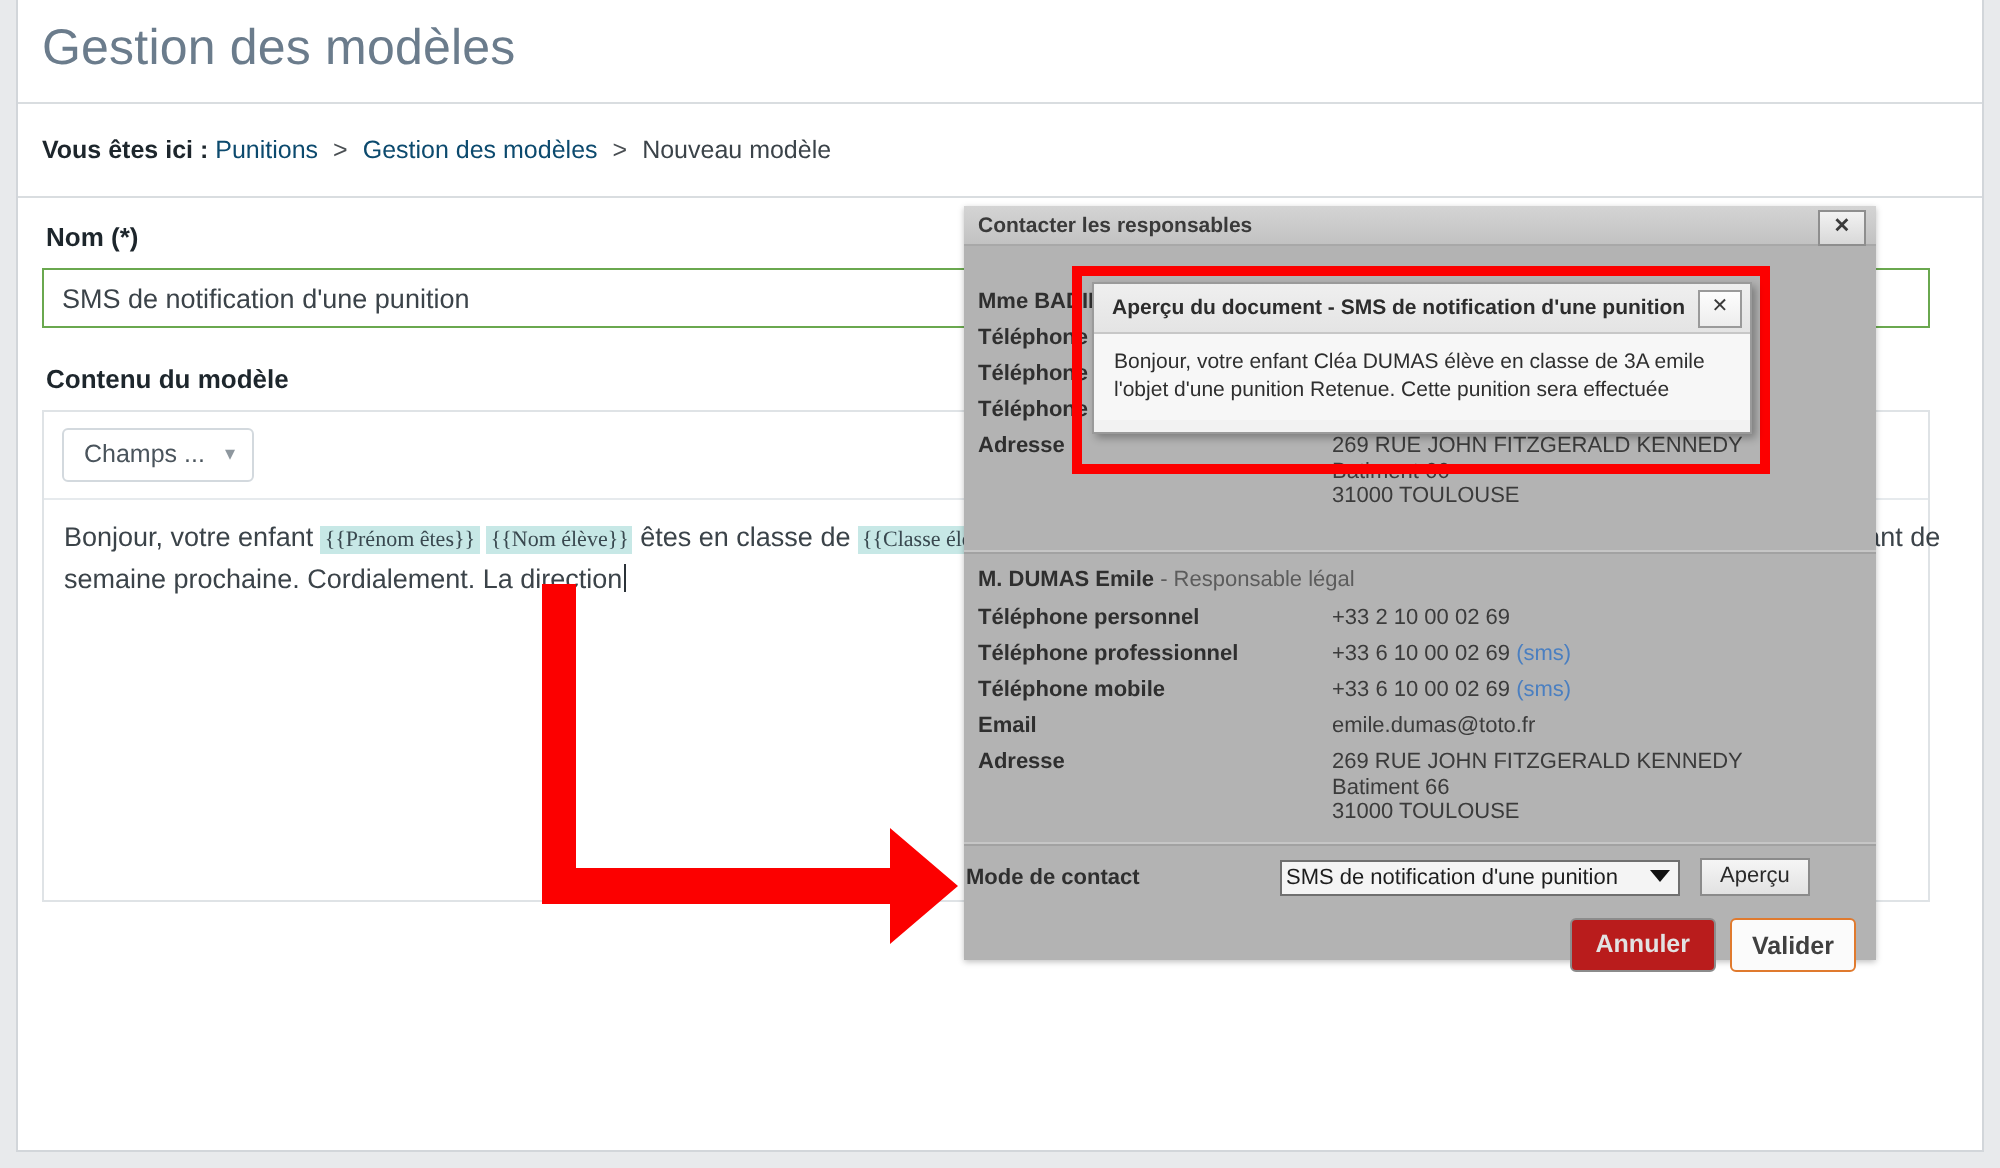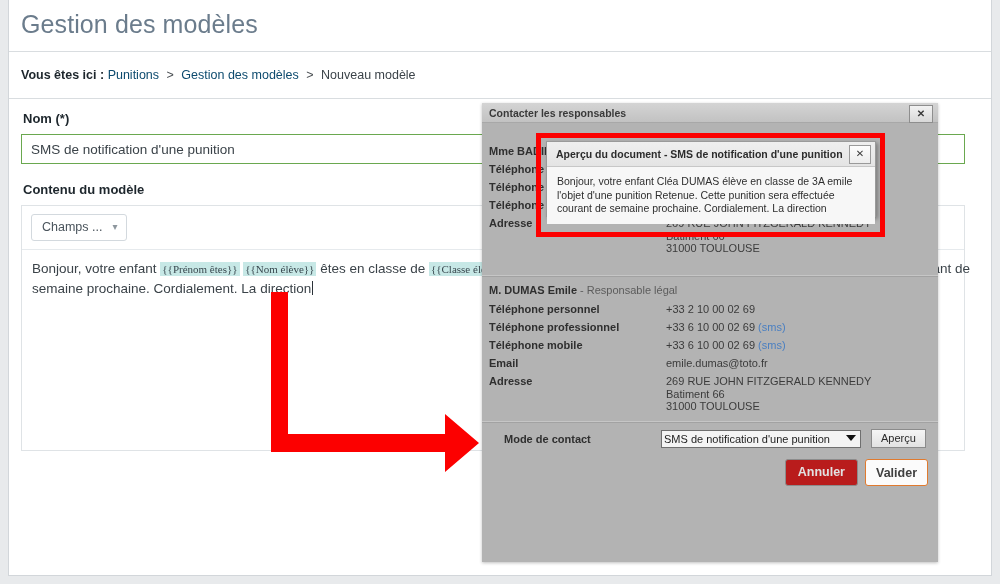--- a/index.html
+++ b/index.html
@@ -115,21 +115,21 @@
     margin-left:1px;
   }
 
   
   #arrow{position:absolute;left:0;top:0;pointer-events:none;}
 
   
   .modal{
     position:absolute;
     left:481px; top:103px;
-    width:456px; height:459px;
+    width:456px; height:377px;
     background:#b3b3b3;
     box-sizing:border-box;
     box-shadow:0 1px 3px rgba(0,0,0,.25);
   }
   .modal-title{
     height:20px;
     background:linear-gradient(#d4d4d4,#c2c2c2);
     border-bottom:1px solid #a8a8a8;
     font-size:10.5px;font-weight:bold;color:#3a3a3a;
     padding:4px 0 0 7px;
@@ -169,21 +169,21 @@
 
   .sep-line{
     position:absolute;left:0;right:0;
     border-top:1px solid #c6c6c6;
     border-bottom:1px solid #a2a2a2;
   }
 
   .mode-row{
     position:absolute;left:0;right:0;top:409px;
     display:flex;align-items:center;
-    padding-left:22px;
+    padding-left:1px;
   }
   .mode-row .k{width:157px;font-size:11px;font-weight:bold;color:#2f2f2f;}
   .sel{
     width:200px;height:18px;
     border:1px solid #6f6f6f;
     background:#f4f4f4;
     font-size:11px;color:#1d1d1d;
     font-family:"Liberation Sans", sans-serif;
     padding:0 2px;
     box-sizing:border-box;
@@ -415,17 +415,16 @@
   <div class="red-box" style="left:527px;top:133px;"></div>
 
   <div class="preview" style="left:537px;top:141px;">
     <div class="preview-head">
       <div class="t">Aperçu du document - SMS de notification d'une punition</div>
       <span class="preview-close">✕</span>
     </div>
     <div class="preview-body">
       <div>Bonjour, votre enfant Cléa DUMAS élève en classe de 3A emile</div>
       <div>l'objet d'une punition Retenue. Cette punition sera effectuée</div>
-      <div>courant de semaine prochaine. Cordialement. La direction</div>
     </div>
   </div>
 
 </div>
 
 </body></html>

